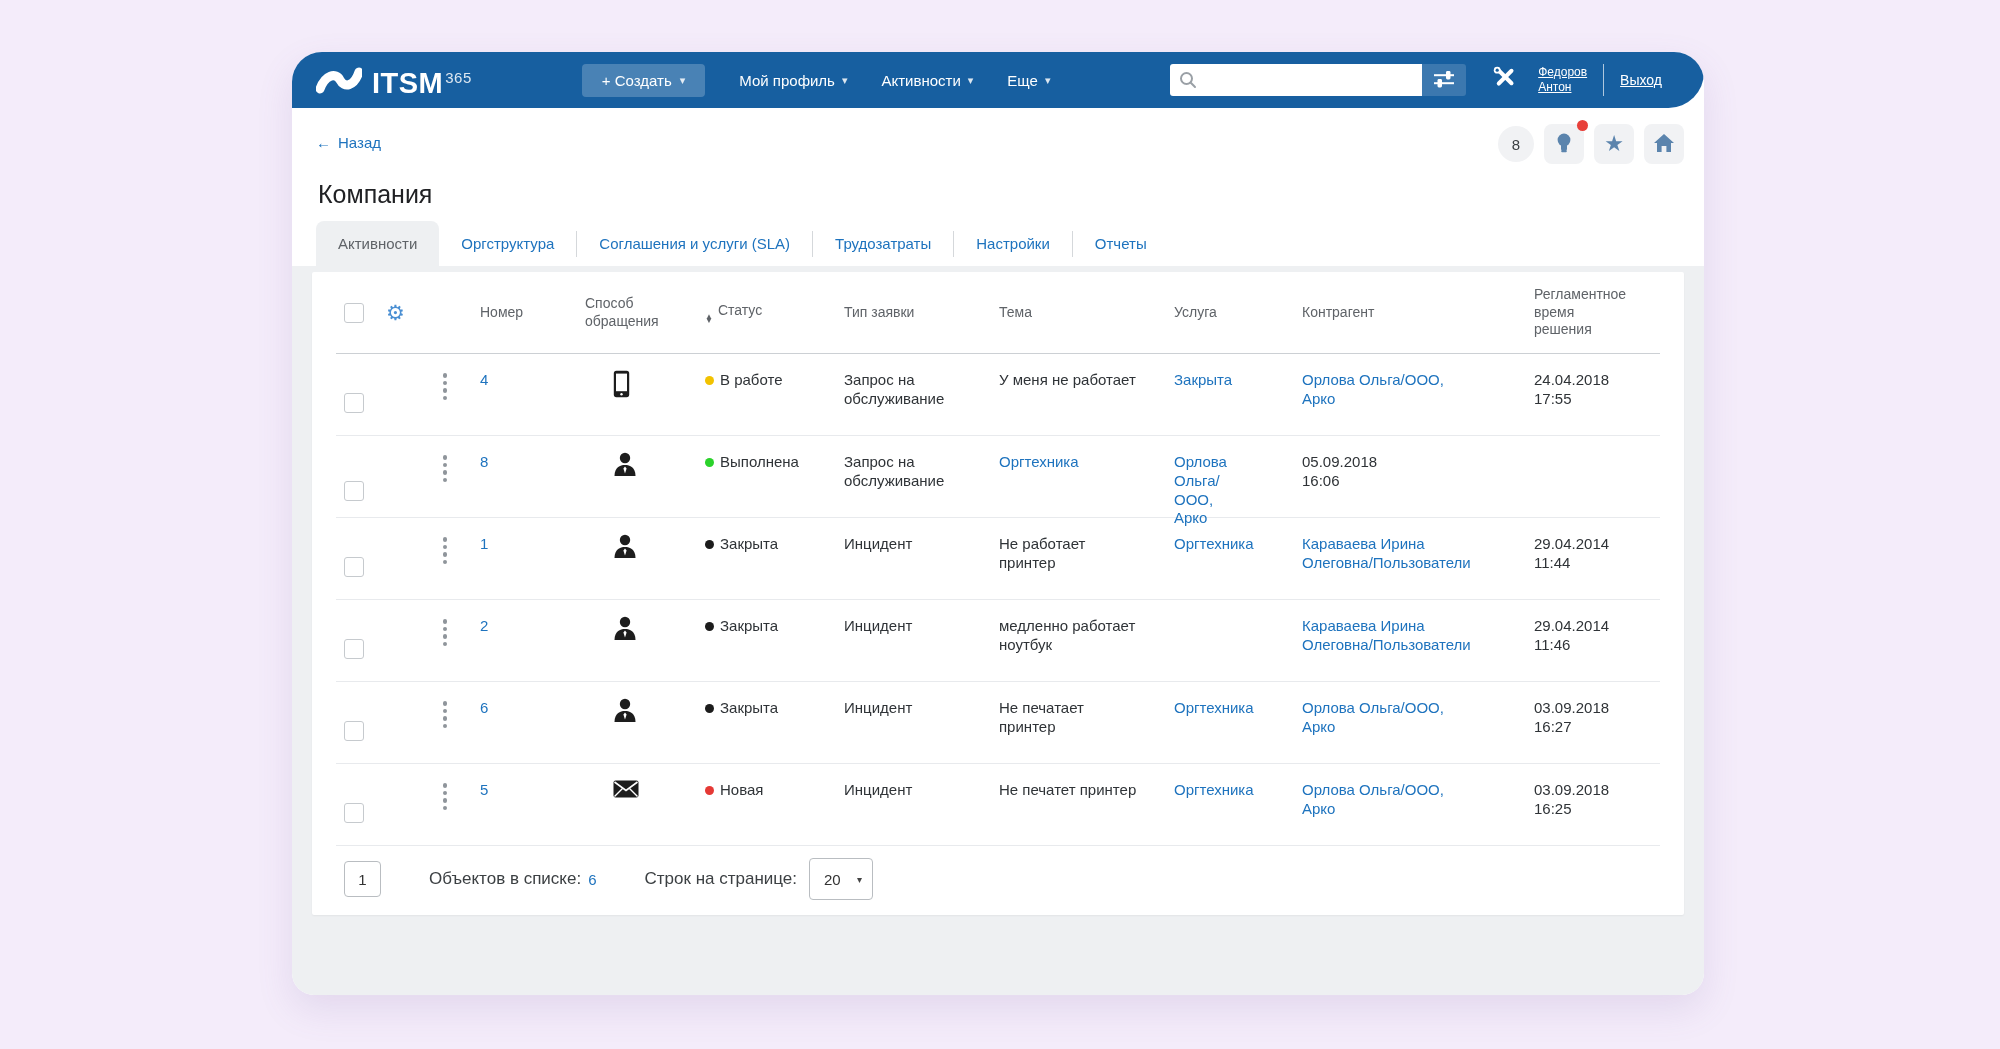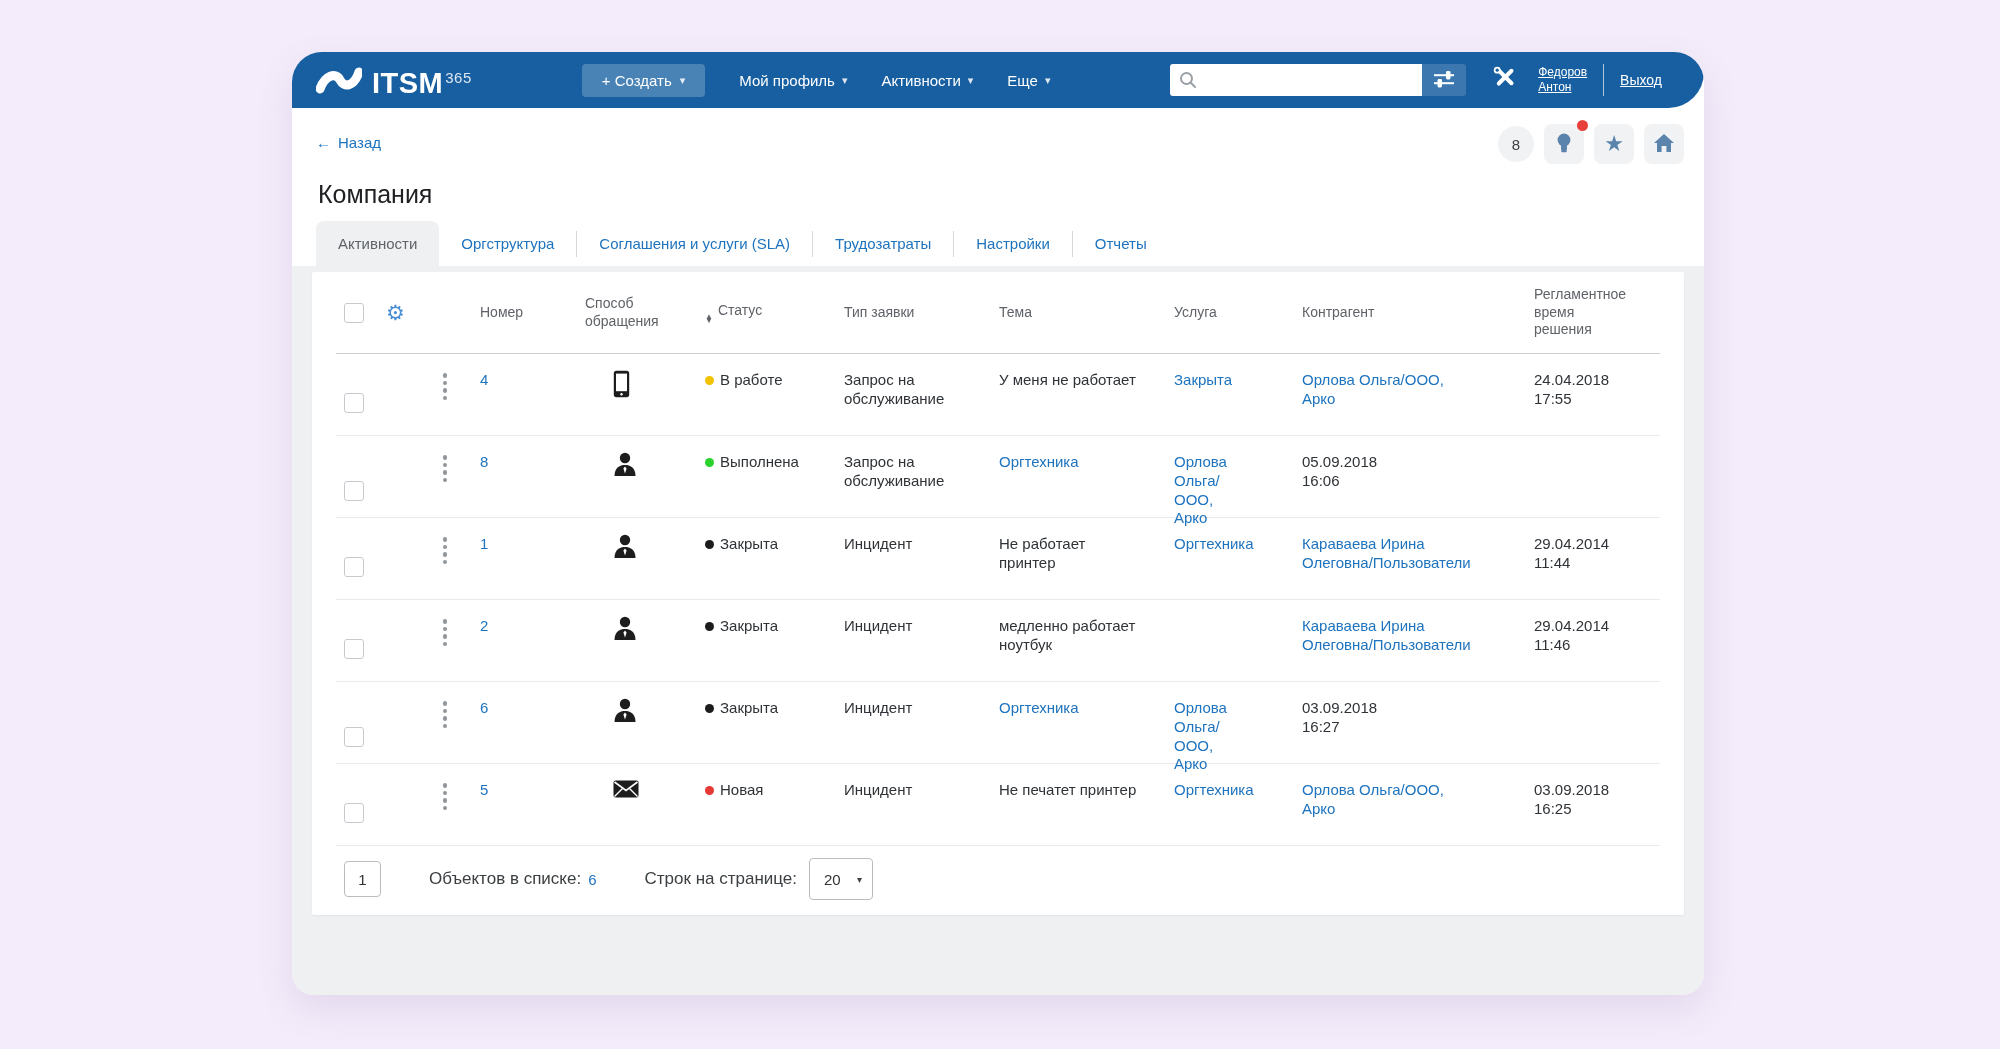--- a/index.html
+++ b/index.html
@@ -401,20 +401,21 @@
     <div class="cell"><a class="lnk row-num">6</a></div>
     <div class="cell"><span class="chan row-chan">
                 <svg width="24" height="25" viewBox="0 0 24 25">
                   <circle cx="12" cy="6" r="5.2" fill="#1d1d1d"></circle>
                   <path d="M1.5,24 C1.5,15.5 7,13 12,13 C17,13 22.5,15.5 22.5,24 Z" fill="#1d1d1d"></path>
                   <path d="M12,14.5 L13.6,16.5 L12,21.5 L10.4,16.5 Z" fill="#ffffff"></path>
                 </svg>
               </span></div>
     <div class="cell status-cell"><span class="sdot" style="background: rgb(28, 28, 28);"></span><span class="row-status">Закрыта</span></div>
     <div class="cell row-type" style="max-width:118px">Инцидент</div>
+    <div class="cell row-theme" style="max-width:145px">Не печатает принтер</div>
     <div class="cell"><a class="lnk row-service">Оргтехника</a></div>
     <div class="cell agent-cell"><a class="lnk row-agent">Орлова Ольга/ООО, Арко</a></div>
     <div class="cell time-cell row-time">03.09.2018 16:27</div>
   </div>
 
   <div class="tgrid trow">
     <div class="ckcell">
               <div class="checkbox"></div>
             </div>
     <div>

